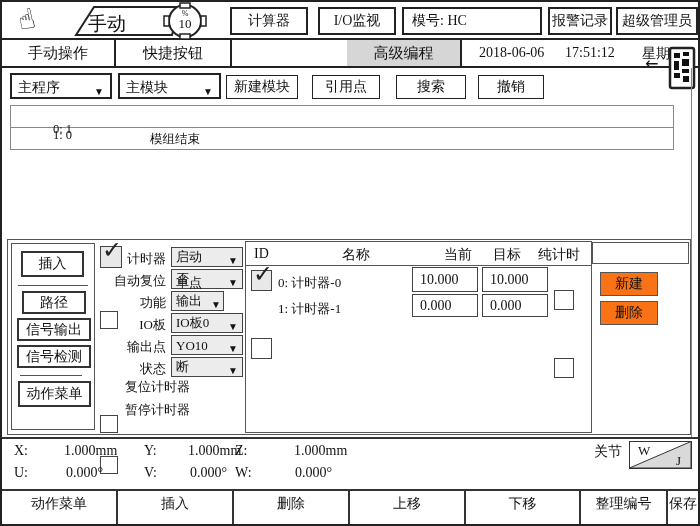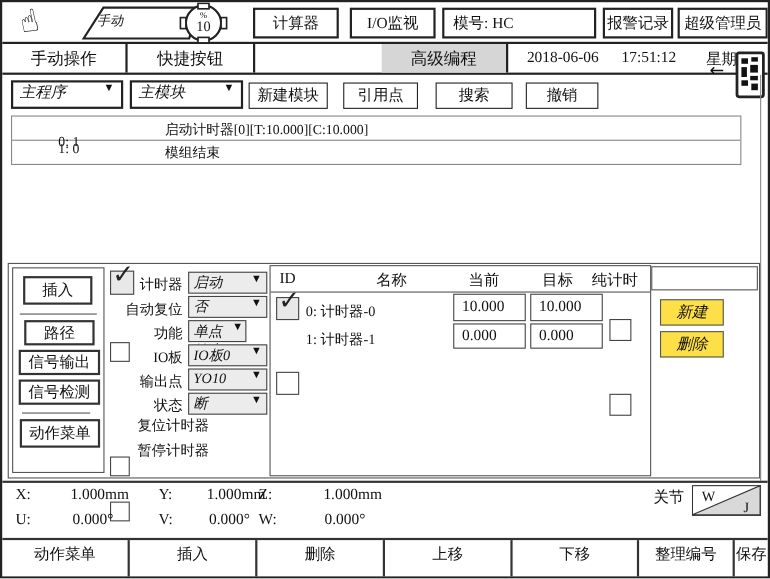--- a/index.html
+++ b/index.html
@@ -4,46 +4,46 @@
 <style>
   html,body{margin:0;padding:0;background:#fff;}
   #app{position:relative;width:700px;height:526px;border:2px solid #222;box-sizing:border-box;
        font-family:"Liberation Serif","DejaVu Serif",serif;color:#111;background:#fff;overflow:hidden;}
   .a{position:absolute;box-sizing:border-box;}
   .btn{border:2px solid #222;background:#fff;display:flex;align-items:center;justify-content:center;
        font-size:14px;white-space:nowrap;}
   .tab{border-right:2px solid #222;display:flex;align-items:center;justify-content:center;font-size:15px;height:26px;}
   .tab.dim{color:#9a9a9a;background:#efefef;}
   .tab.active{background:#d6d6d6;}
-  .dd{border:1px solid #444;background:#ececec;display:flex;align-items:flex-start;justify-content:space-between;
-      padding:0 4px;font-size:13px;font-style:italic;}
+  .dd{border:1px solid #444;background:#ececec;display:flex;align-items:flex-end;justify-content:space-between;
+      padding:0 4px;font-size:13px;}
   .dd.toolbar-dd{background:#fff;border:2px solid #222;font-size:14px;padding:0 6px;}
   .caret{font-size:10px;color:#111;}
   .cb{border:1px solid #444;background:#fff;position:relative;}
   .cb.checked{background:#e8e8e8;}
   .cb .check{position:absolute;left:1px;top:-9px;font-size:24px;color:#222;line-height:1;}
   .field{border:1px solid #444;background:#fff;display:flex;align-items:center;padding-left:7px;font-size:14px;}
-  .graybtn{border:1px solid #555;background:#fde047;display:flex;align-items:center;justify-content:center;font-size:14px;font-style:italic;}
+  .graybtn{border:1px solid #555;background:#f97316;display:flex;align-items:center;justify-content:center;font-size:14px;}
   .sidebtn{border:2px solid #333;background:#fff;display:flex;align-items:center;justify-content:center;font-size:14px;}
   .lbl{font-size:13px;white-space:nowrap;}
   .hdr{font-size:14px;white-space:nowrap;}
   .bcell{border-right:2px solid #333;display:flex;justify-content:center;align-items:flex-start;
          padding-top:4px;font-size:14px;height:100%;}
 </style>
 </head>
 <body>
 
 <div id="app">
 
   <div class="a" style="left:0;top:0;width:696px;height:38px;border-bottom:2px solid #222;">
     <span class="a" style="left:16px;top:1px;font-size:28px;transform:rotate(-12deg);font-family:'DejaVu Sans',sans-serif;">☝</span>
     <svg class="a" style="left:58px;top:2px;" width="124" height="34">
       <polygon points="16,31 34,3 120,3 112,31" fill="#fff" stroke="#222" stroke-width="2"></polygon>
     </svg>
-    <span class="a" style="left:86px;top:9px;font-size:12px;font-style:italic;">手动</span>
+    <span class="a" style="left:86px;top:9px;font-size:19px;">手动</span>
     <svg class="a" style="left:160px;top:0;" width="46" height="38">
       <circle cx="23" cy="19" r="16" fill="#fff" stroke="#222" stroke-width="2"></circle>
       <rect x="18" y="1" width="10" height="5" fill="#fff" stroke="#222" stroke-width="1.5"></rect>
       <rect x="18" y="32" width="10" height="5" fill="#fff" stroke="#222" stroke-width="1.5"></rect>
       <rect x="2" y="14" width="5" height="10" fill="#fff" stroke="#222" stroke-width="1.5"></rect>
       <rect x="39" y="14" width="5" height="10" fill="#fff" stroke="#222" stroke-width="1.5"></rect>
       <text x="23" y="14" font-size="8" text-anchor="middle" fill="#111">%</text>
       <text x="23" y="26" font-size="13" text-anchor="middle" fill="#111">10</text>
     </svg>
     <div class="a btn" style="left:228px;top:5px;width:78px;height:28px;">计算器</div>
@@ -85,21 +85,20 @@
     <span class="caret">▼</span>
   </div>
   <div class="a btn" style="left:224px;top:73px;width:72px;height:24px;border-width:1.5px;">新建模块</div>
   <div class="a btn" style="left:310px;top:73px;width:68px;height:24px;border-width:1.5px;">引用点</div>
   <div class="a btn" style="left:394px;top:73px;width:70px;height:24px;border-width:1.5px;">搜索</div>
   <div class="a btn" style="left:476px;top:73px;width:66px;height:24px;border-width:1.5px;">撤销</div>
 
   <div class="a" style="left:8px;top:103px;width:664px;height:45px;border:1px solid #888;">
     <div class="a" style="left:0;top:0;width:662px;height:22px;border-bottom:1px solid #888;font-size:12.5px;">
       <span class="a" style="left:42px;top:4px;margin-top:12px;">0: 1</span>
-      <span class="a" style="left:139px;top:4px;">启动计时器[0][T:10.000][C:10.000]</span>
     </div>
     <div class="a" style="left:0;top:22px;width:662px;height:21px;font-size:12.5px;">
       <span class="a" style="left:42px;top:0;">1: 0</span>
       <span class="a" style="left:139px;top:3px;">模组结束</span>
     </div>
   </div>
 
   <div class="a" style="left:5px;top:237px;width:684px;height:196px;border:1px solid #555;">
 
     <div class="a" style="left:3px;top:3px;width:84px;height:187px;border:1px solid #555;">
@@ -147,21 +146,21 @@
       <span class="caret">▼</span>
     </div>
     <div class="a cb" style="left:92px;top:135px;width:18px;height:18px;"></div>
     <span class="a lbl" style="left:117px;top:138px;">复位计时器</span>
     <div class="a cb" style="left:92px;top:158px;width:18px;height:18px;"></div>
     <span class="a lbl" style="left:117px;top:161px;">暂停计时器</span>
 
     <div class="a" style="left:237px;top:1px;width:347px;height:192px;border:1px solid #555;">
       <span class="a hdr" style="left:8px;top:4px;">ID</span>
       <span class="a hdr" style="left:96px;top:4px;">名称</span>
-      <span class="a hdr" style="left:180px;top:4px;">当前</span>
+      <span class="a hdr" style="left:198px;top:4px;">当前</span>
       <span class="a hdr" style="left:247px;top:4px;">目标</span>
       <span class="a hdr" style="left:292px;top:4px;">纯计时</span>
       <div class="a" style="left:0;top:23px;width:345px;height:1px;background:#555;"></div>
 
       <div class="a cb checked" style="left:5px;top:28px;width:21px;height:21px;">
         <span class="check">✓</span>
       </div>
       <span class="a" style="left:32px;top:32px;font-size:13px;">0: 计时器-0</span>
       <div class="a field" style="left:166px;top:25px;width:66px;height:25px;">10.000</div>
       <div class="a field" style="left:236px;top:25px;width:66px;height:25px;">10.000</div>

